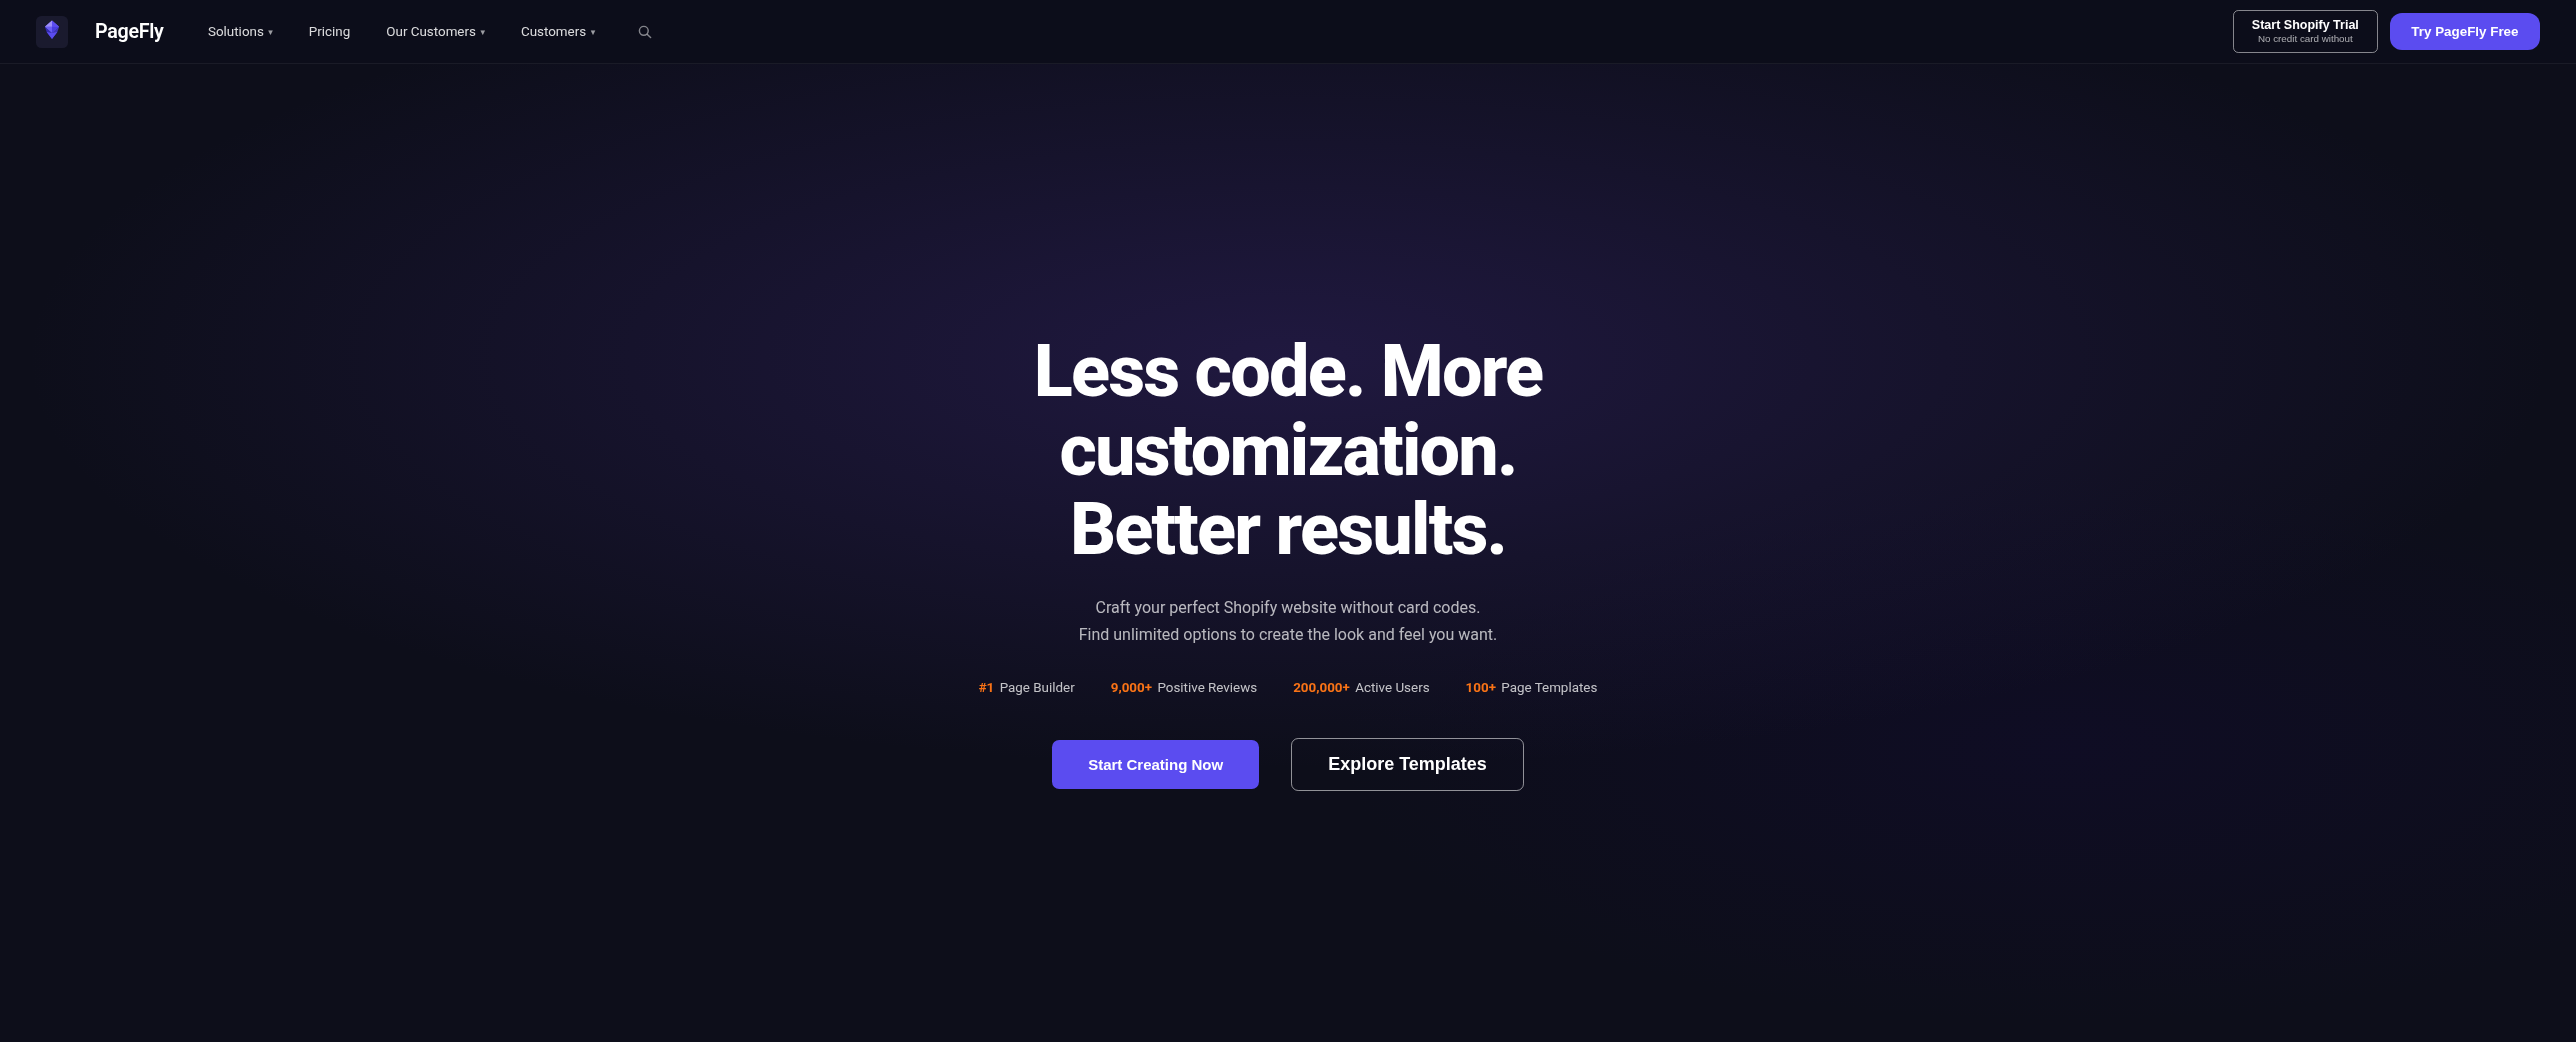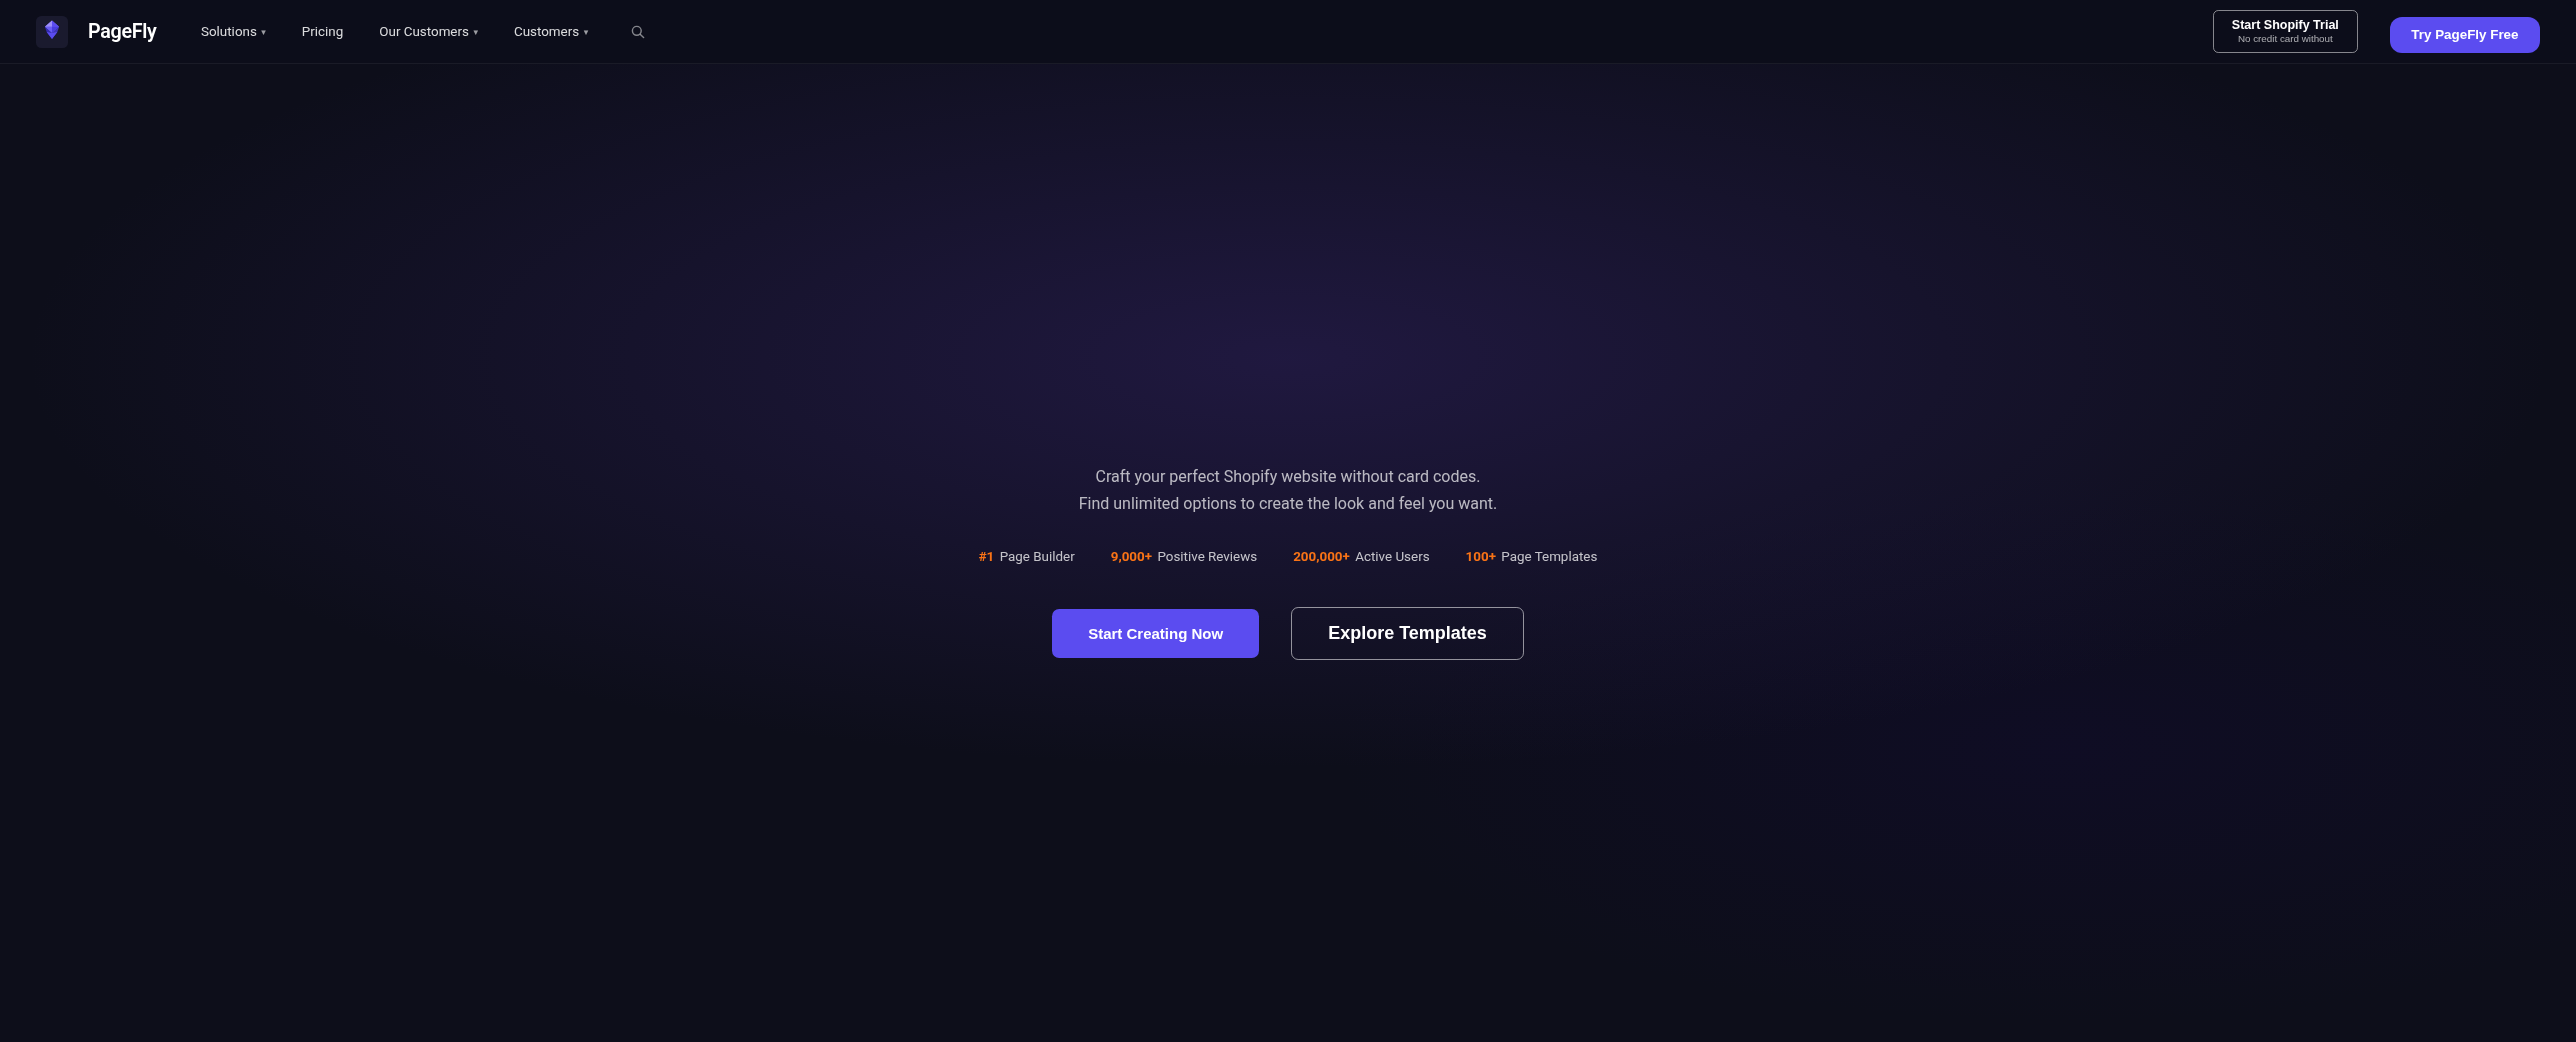--- a/index.html
+++ b/index.html
@@ -28,21 +28,21 @@
 
     .navbar-left {
       display: flex;
       align-items: center;
       gap: 32px;
     }
 
     .logo {
       display: flex;
       align-items: center;
-      gap: 20px;
+      gap: 27px;
       text-decoration: none;
     }
 
     .logo-icon {
       width: 32px;
       height: 32px;
     }
 
     .logo-text {
       color: #fff;
@@ -80,22 +80,22 @@
     .nav-search {
       width: 16px;
       height: 16px;
       cursor: pointer;
       opacity: 0.7;
       margin-left: 5.4px;
     }
 
     .navbar-right {
       display: flex;
-      align-items: flex-end;
-      gap: 22px;
+      align-items: center;
+      gap: 2px;
     }
 
     .btn-shopify {
       display: flex;
       flex-direction: column;
       align-items: center;
       justify-content: center;
       padding: 7.2px 18px;
       border: 1.3px solid rgba(255,255,255,0.5);
       border-radius: 5.4px;
@@ -273,20 +273,24 @@
       <span class="btn-shopify-main">Start Shopify Trial</span>
       <span class="btn-shopify-sub">No credit card without</span>
     </button>
     <button class="btn-pagefly">
       <span>Try PageFly Free</span>
     </button>
   </div>
 </nav>
 
 <section class="hero">
+  <h1 class="hero-title">
+    <span>Less code. More customization.</span><br>
+    <span>Better results.</span>
+  </h1>
 
   <p class="hero-subtitle">
     <span>Craft your perfect Shopify website without card codes.</span><br>
     <span>Find unlimited options to create the look and feel you want.</span>
   </p>
 
   <div class="hero-stats">
     <div class="stat-item">
       <span class="stat-highlight">#1</span>
       <span>Page Builder</span>

